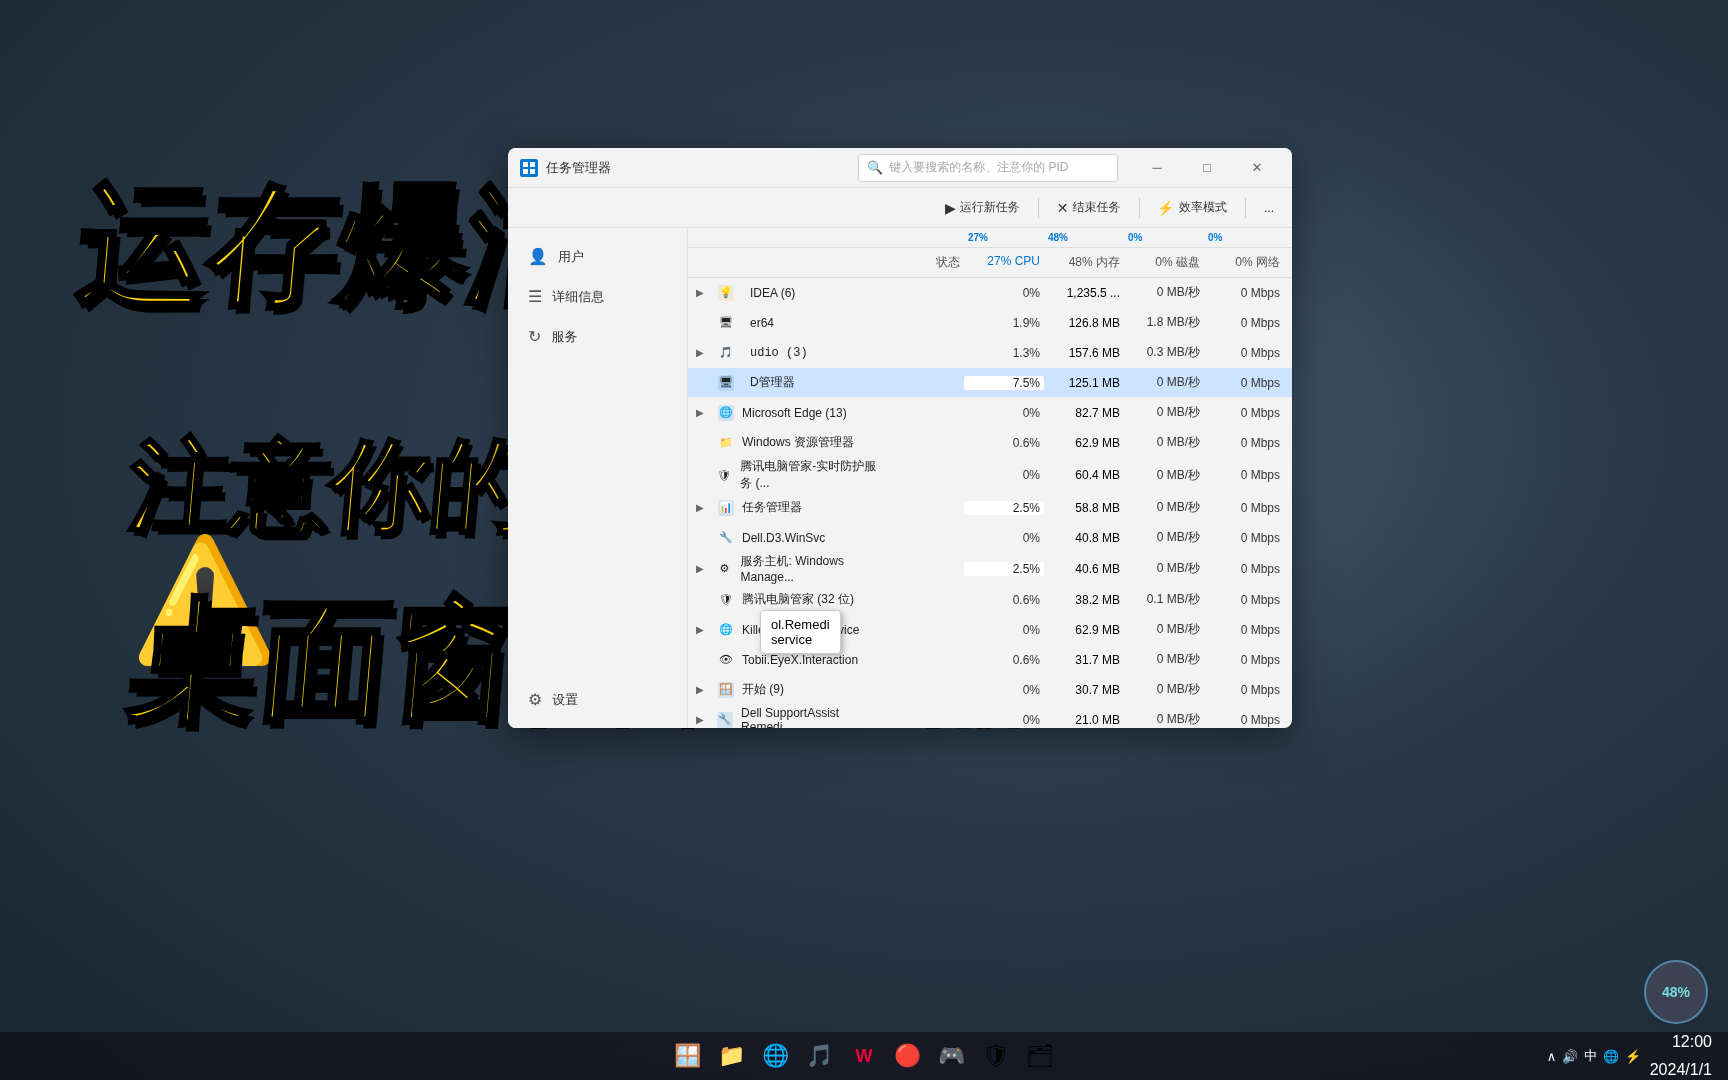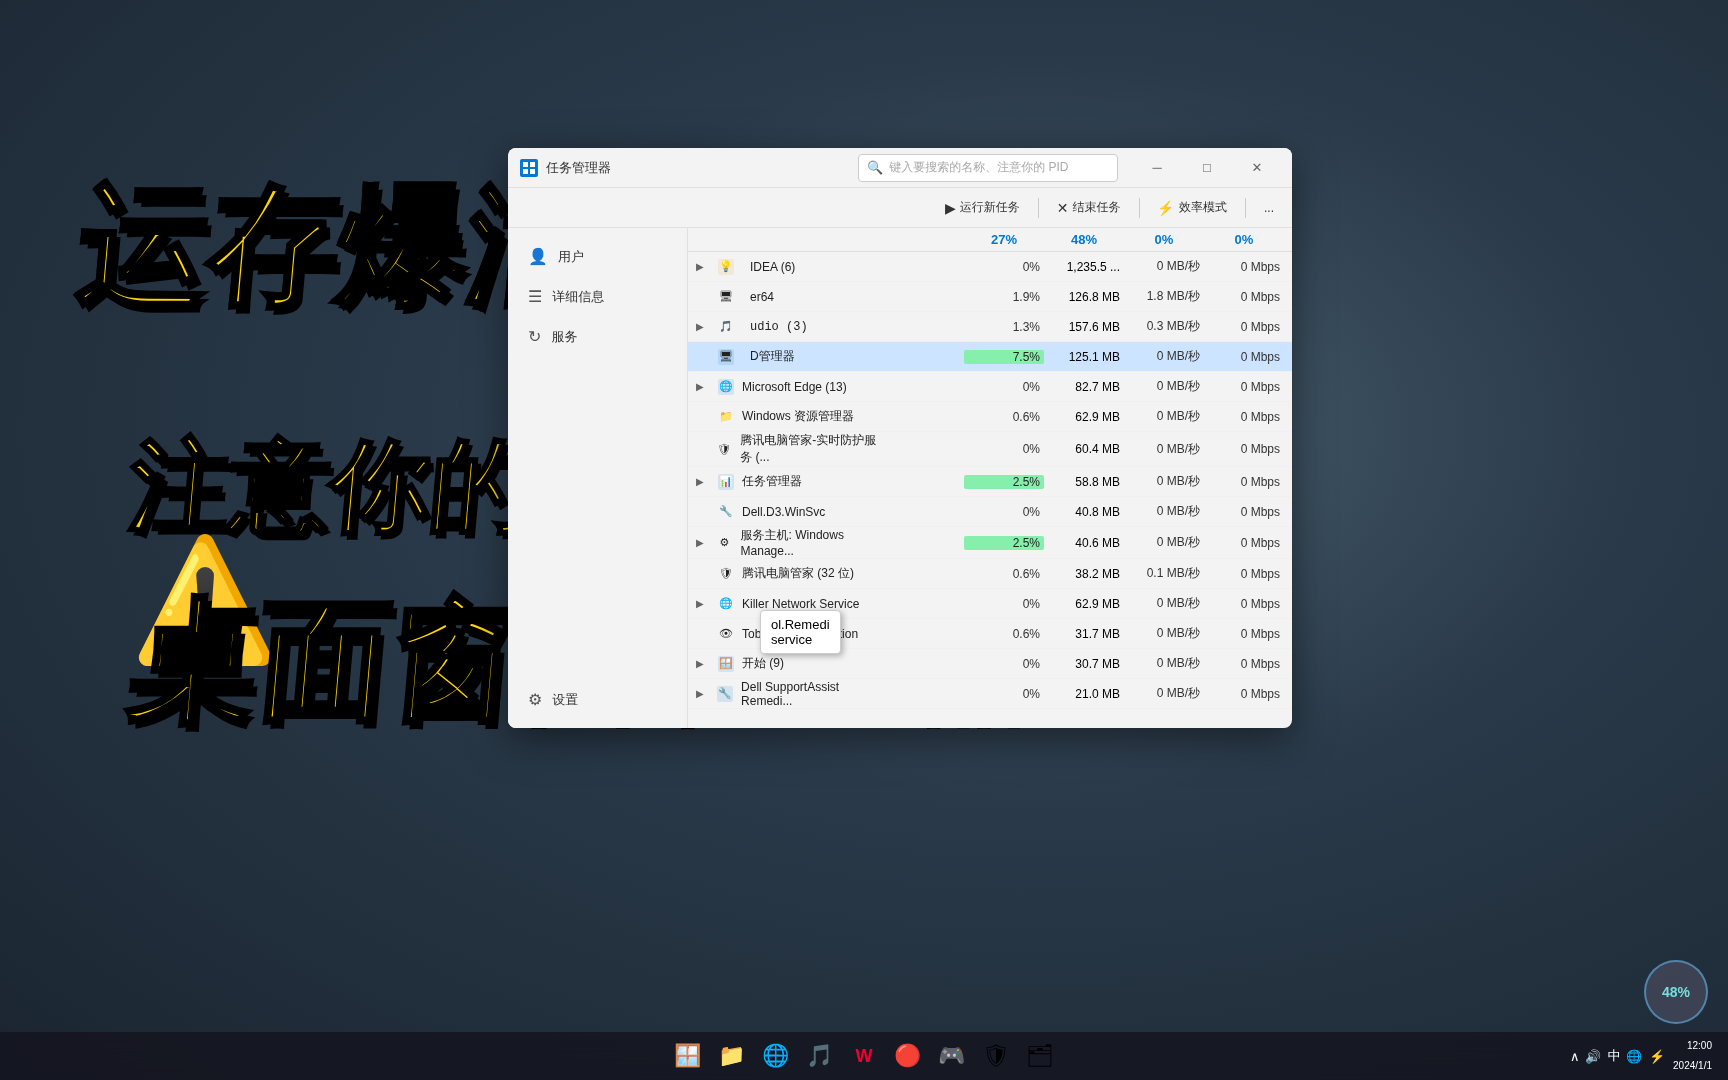--- a/index.html
+++ b/index.html
@@ -303,21 +303,21 @@
       font-size: 11px;
     }
 
     .td-cell {
       font-size: 12px;
       color: #333;
       text-align: right;
       padding: 0 4px;
     }
     .td-cell.cpu-light {
-      background: #86efac;
+      background: #ffffff;
       color: #222;
       border-radius: 2px;
     }
     .td-cell.memory-highlight {
       color: #000;
       font-weight: 500;
     }
 
     .status-cell {
       font-size: 11px;
@@ -398,24 +398,24 @@
     
     .stats-row {
       display: grid;
       grid-template-columns: 1fr 80px 80px 80px 80px 80px;
       padding: 4px 8px;
       background: #f3f3f3;
       border-bottom: 1px solid #ddd;
       flex-shrink: 0;
     }
     .stat-value {
-      font-size: 13px;
+      font-size: 10px;
       font-weight: 600;
       color: #0078d4;
-      text-align: center;
+      text-align: left;
       padding: 0 4px;
     }
   </style>
 </head>
 <body>
 
 <div class="bg"></div>
 
 <div class="overlay-text text-ramfull">
   <span>运存爆满！</span>
@@ -505,20 +505,28 @@
 
       <div class="stats-row">
         <div></div>
         <div class="stat-value"></div>
         <div class="stat-value">27%</div>
         <div class="stat-value">48%</div>
         <div class="stat-value">0%</div>
         <div class="stat-value">0%</div>
       </div>
 
+      <div class="table-header">
+        <div class="th-cell"></div>
+        <div class="th-cell">状态</div>
+        <div class="th-cell sorted">27% CPU</div>
+        <div class="th-cell">48% 内存</div>
+        <div class="th-cell">0% 磁盘</div>
+        <div class="th-cell">0% 网络</div>
+      </div>
 
       <div class="table-body" id="process-table-body">
       <div class="process-row">
     <div class="process-name-cell">
       <span class="expand-arrow">▶</span>
       <span class="process-icon" style="background:#e8a02020;">💡</span>
       <span style="padding-left:8px;">IDEA (6)</span>
     </div>
     <div class="status-cell"></div>
     <div class="td-cell">0%</div>
@@ -719,21 +727,21 @@
     <div class="taskbar-icon">🗂</div>
   </div>
   <div class="taskbar-right">
     <div class="sys-tray">
       <span style="color:white;cursor:pointer;">∧</span>
       <span style="color:white;cursor:pointer;">🔊</span>
       <span style="color:white;cursor:pointer;">中</span>
       <span style="color:white;cursor:pointer;">🌐</span>
       <span style="color:white;cursor:pointer;">⚡</span>
     </div>
-    <div class="sys-tray" style="flex-direction:column;align-items:flex-end;font-size:10px;line-height:1.4;">
+    <div class="sys-tray" style="flex-direction:column;align-items:flex-end;font-size:16px;line-height:1.4;">
       <span>12:00</span>
       <span>2024/1/1</span>
     </div>
   </div>
 </div>
 
 <div class="clock-widget">
   <span>48%</span>
 </div>
 

